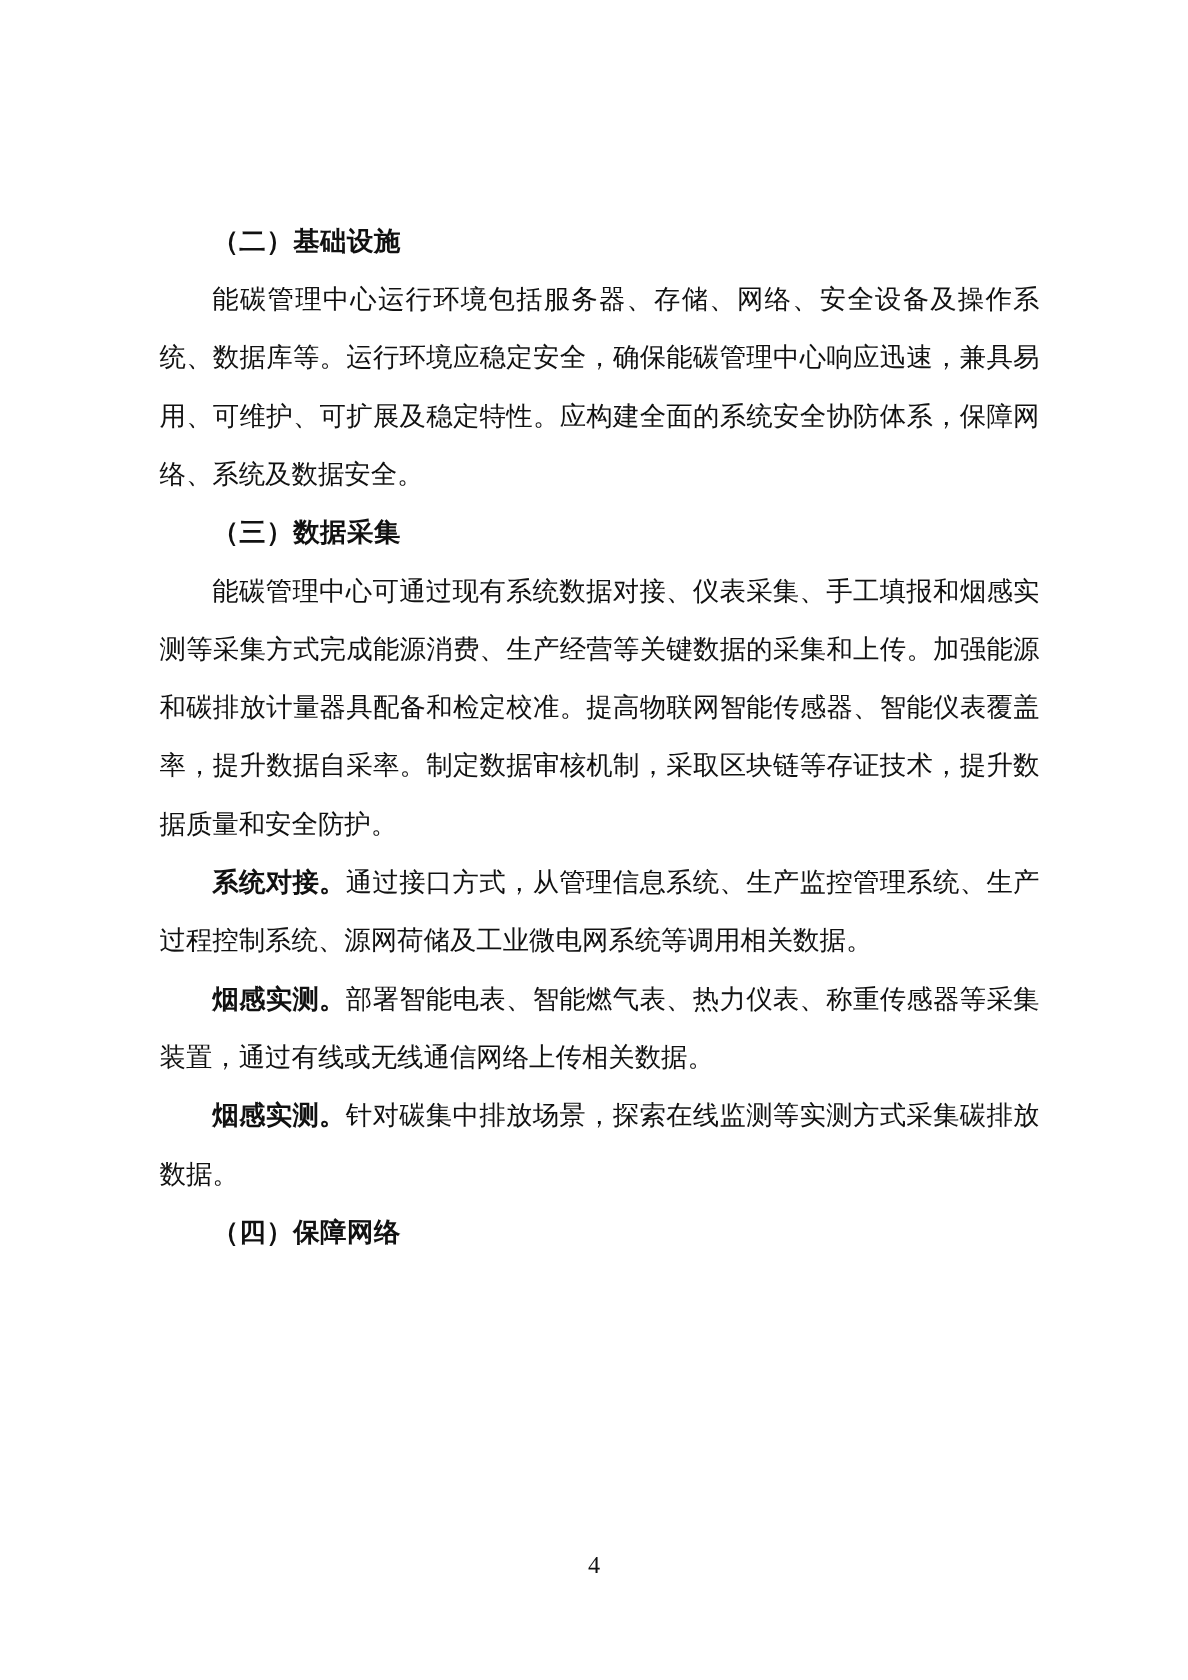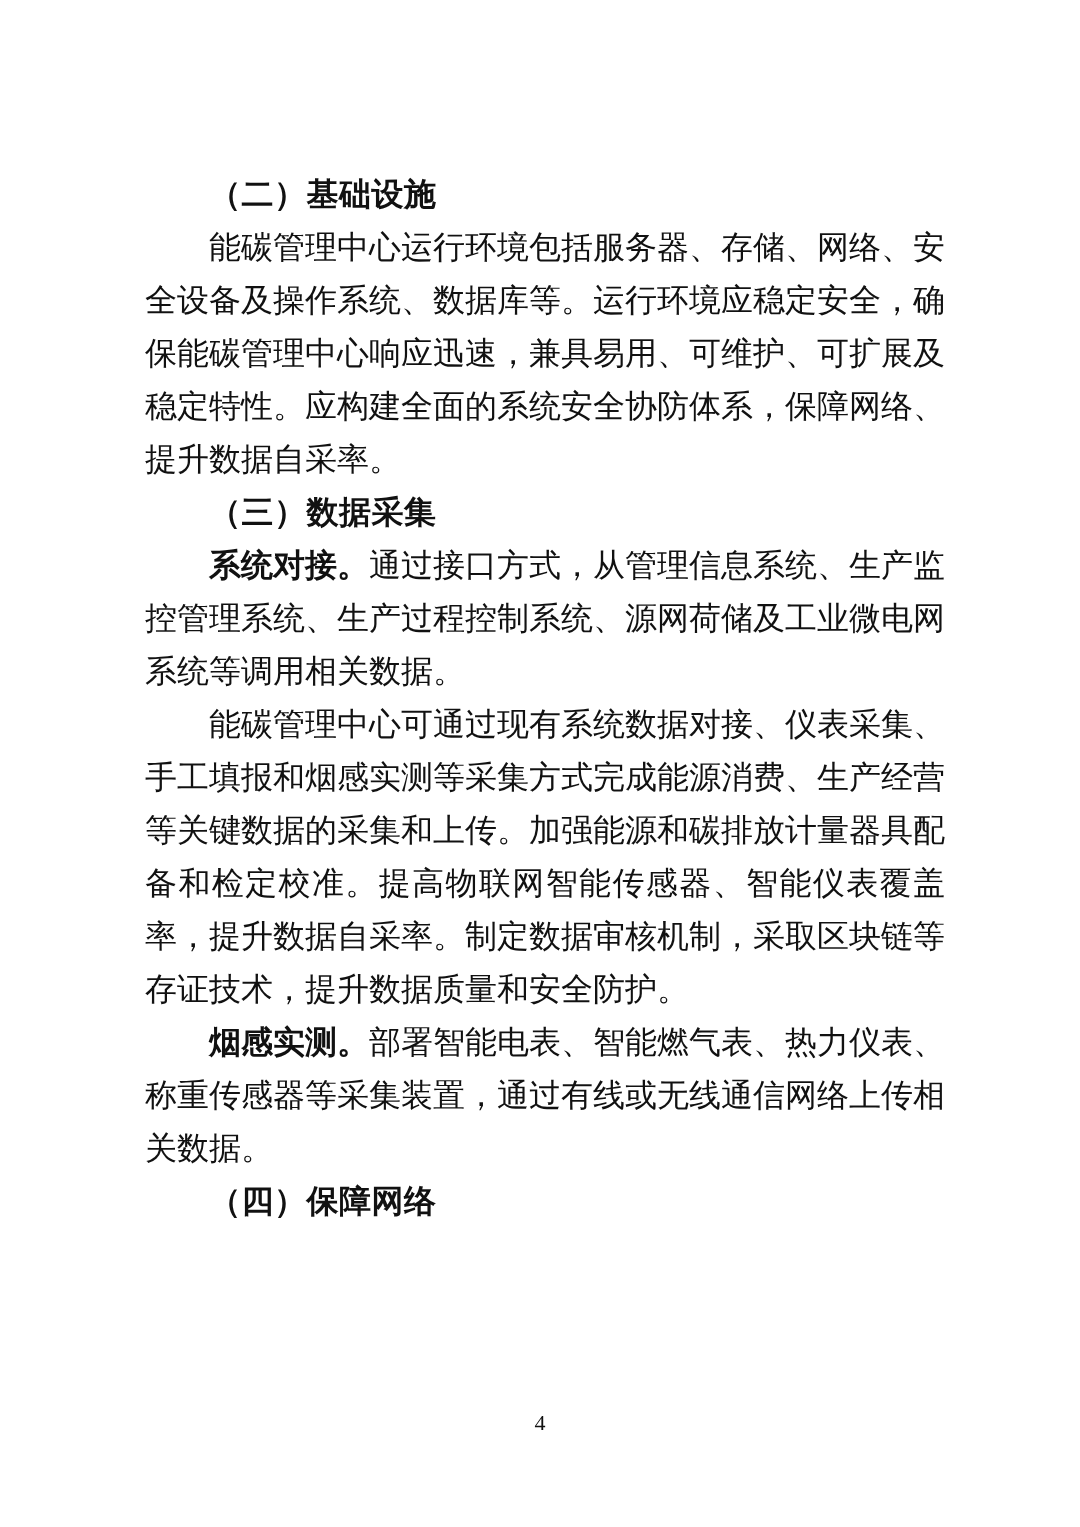--- a/index.html
+++ b/index.html
@@ -12,23 +12,23 @@
     width: 1080px;
     height: 1527px;
     background: #ffffff;
     overflow: hidden;
     font-family: "Liberation Serif", "DejaVu Serif", serif;
     color: #111111;
   }
   .doc {
     position: absolute;
     left: 145px;
-    top: 168px;
+    top: 194px;
     width: 800px;
-    font-size: 32px;
+    font-size: 24px;
     line-height: 53px;
   }
   .doc p {
     margin: 0;
     padding: 0;
   }
   .heading {
     font-weight: bold;
     text-indent: 2em;
     letter-spacing: 0.5px;
@@ -54,31 +54,32 @@
   }
 </style>
 </head>
 <body>
 
 <div class="page">
   <div class="doc">
 
     <p class="heading">（二）基础设施</p>
 
-    <p class="para">能碳管理中心运行环境包括服务器、存储、网络、安全设备及操作系统、数据库等。运行环境应稳定安全，确保能碳管理中心响应迅速，兼具易用、可维护、可扩展及稳定特性。应构建全面的系统安全协防体系，保障网络、提升数据自采率。</p>
+    <p class="para">能碳管理中心运行环境包括服务器、存储、网络、安全设备及操作系统、数据库等。运行环境应稳定安全，确保能碳管理中心响应迅速，兼具易用、可维护、可扩展及稳定特性。应构建全面的系统安全协防体系，保障网络、系统及数据安全。</p>
 
     <p class="heading">（三）数据采集</p>
 
+    <p class="para">能碳管理中心可通过现有系统数据对接、仪表采集、手工填报和烟感实测等采集方式完成能源消费、生产经营等关键数据的采集和上传。加强能源和碳排放计量器具配备和检定校准。提高物联网智能传感器、智能仪表覆盖率，提升数据自采率。制定数据审核机制，采取区块链等存证技术，提升数据质量和安全防护。</p>
+
     <p class="para"><span class="lead">系统对接。</span><span>通过接口方式，从管理信息系统、生产监控管理系统、生产过程控制系统、源网荷储及工业微电网系统等调用相关数据。</span></p>
-
-    <p class="para">能碳管理中心可通过现有系统数据对接、仪表采集、手工填报和烟感实测等采集方式完成能源消费、生产经营等关键数据的采集和上传。加强能源和碳排放计量器具配备和检定校准。提高物联网智能传感器、智能仪表覆盖率，提升数据自采率。制定数据审核机制，采取区块链等存证技术，提升数据质量和安全防护。</p>
 
     <p class="para"><span class="lead">烟感实测。</span><span>部署智能电表、智能燃气表、热力仪表、称重传感器等采集装置，通过有线或无线通信网络上传相关数据。</span></p>
 
 
+    <p class="para"><span class="lead">烟感实测。</span><span>针对碳集中排放场景，探索在线监测等实测方式采集碳排放数据。</span></p>
 
     <p class="heading">（四）保障网络</p>
 
 
   </div>
 
   <div class="page-number">4</div>
 </div>
 
 </body></html>

